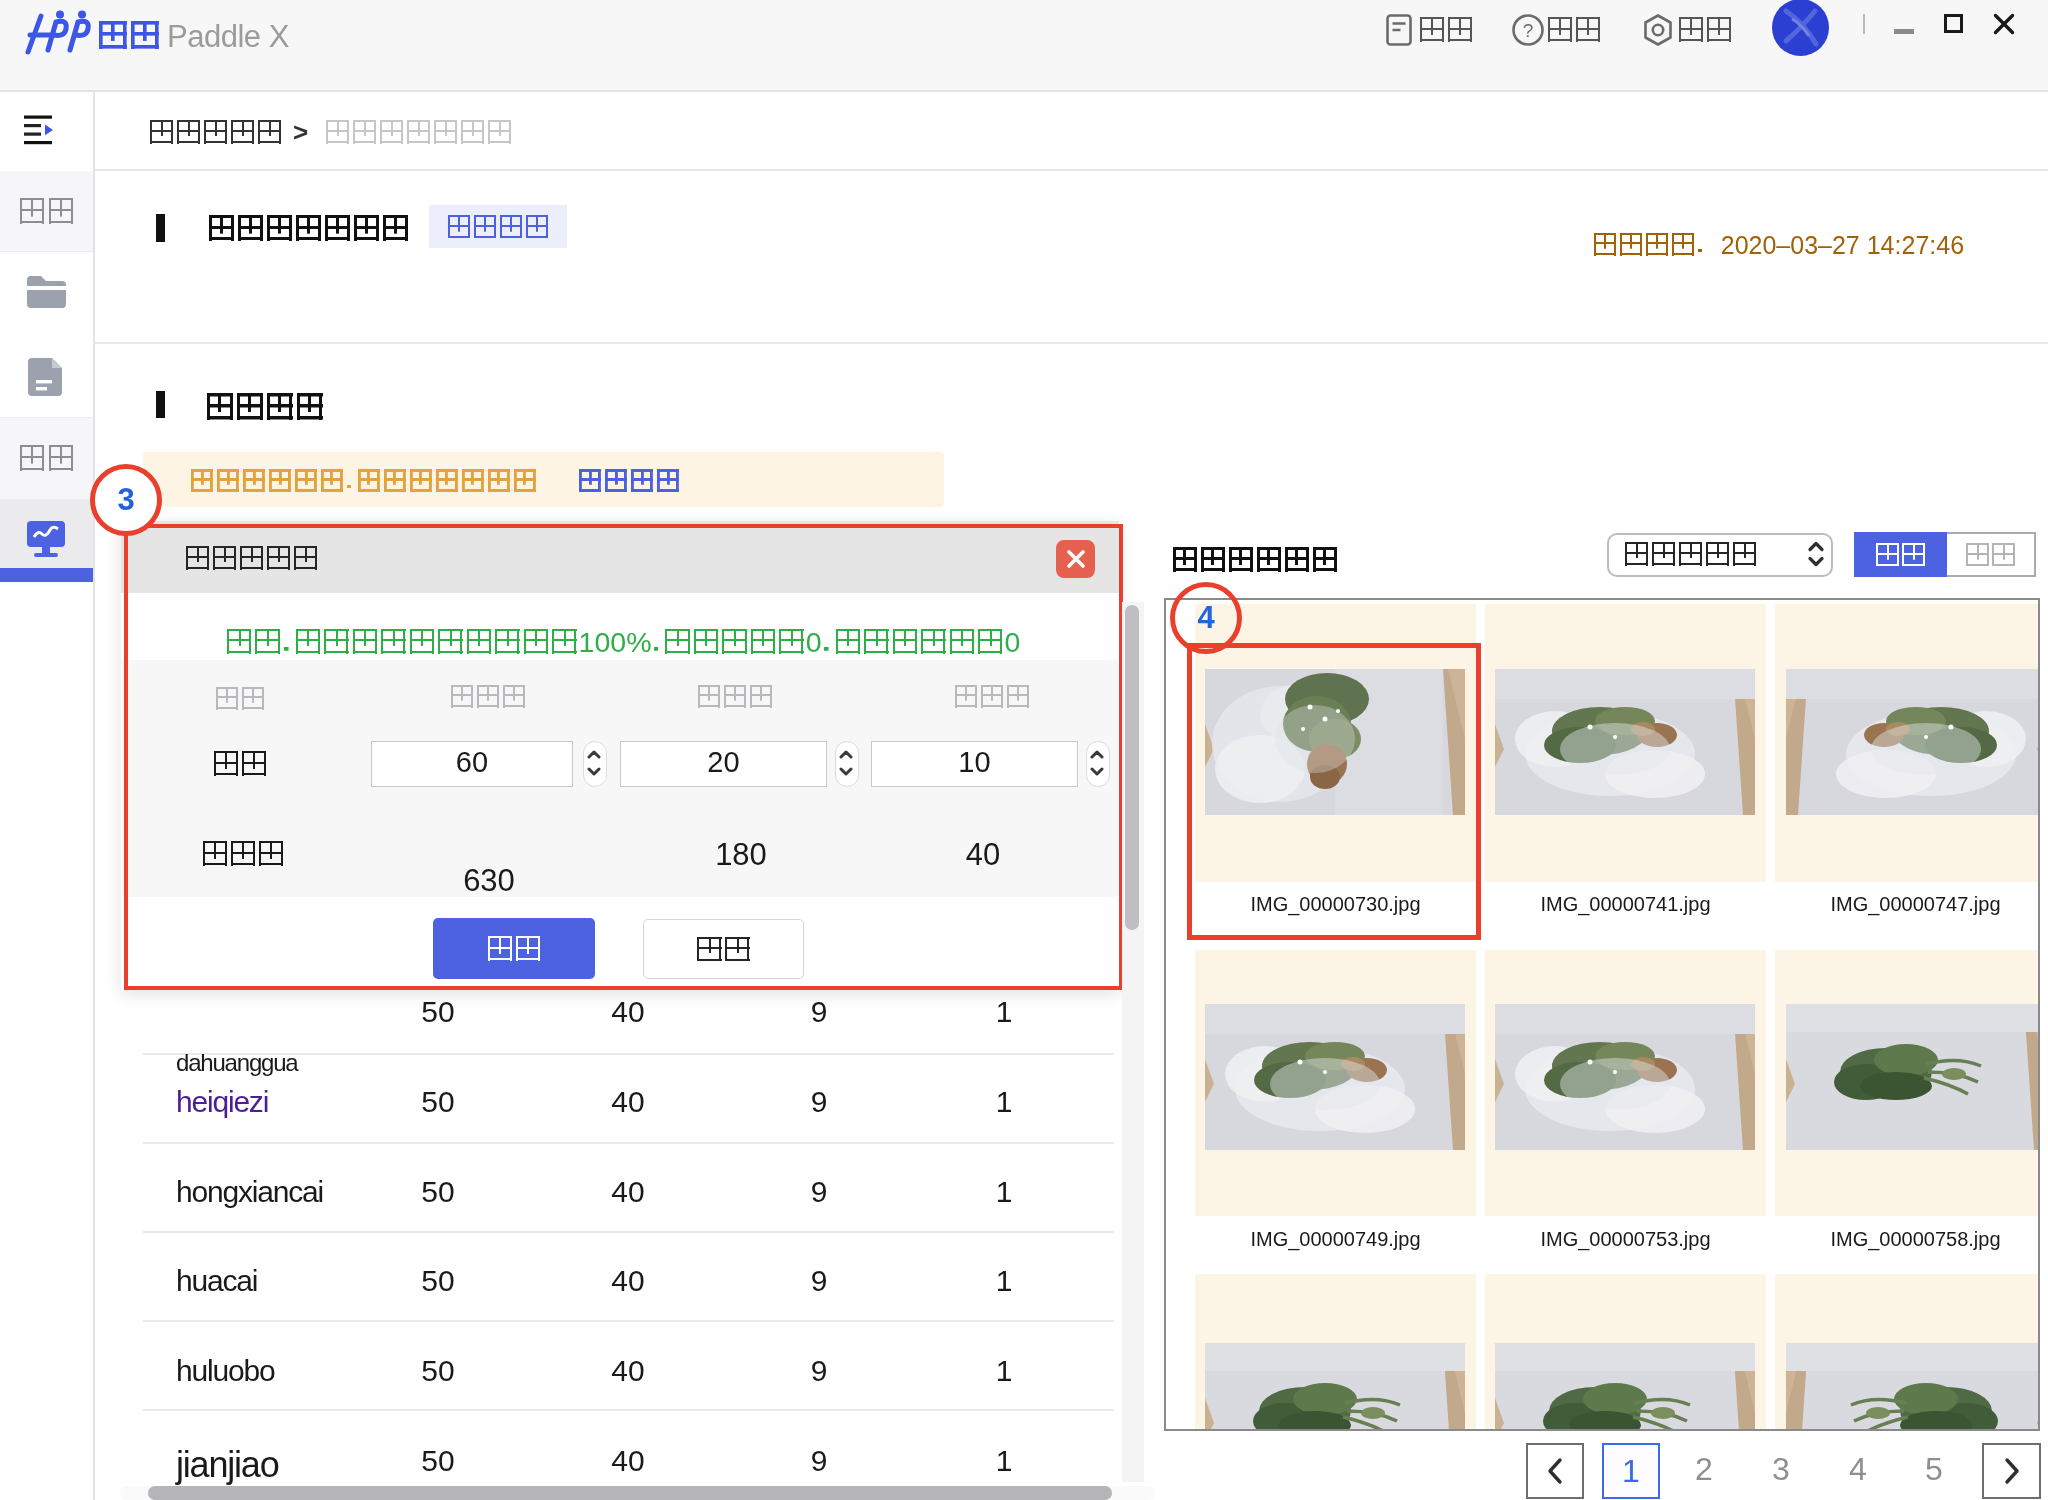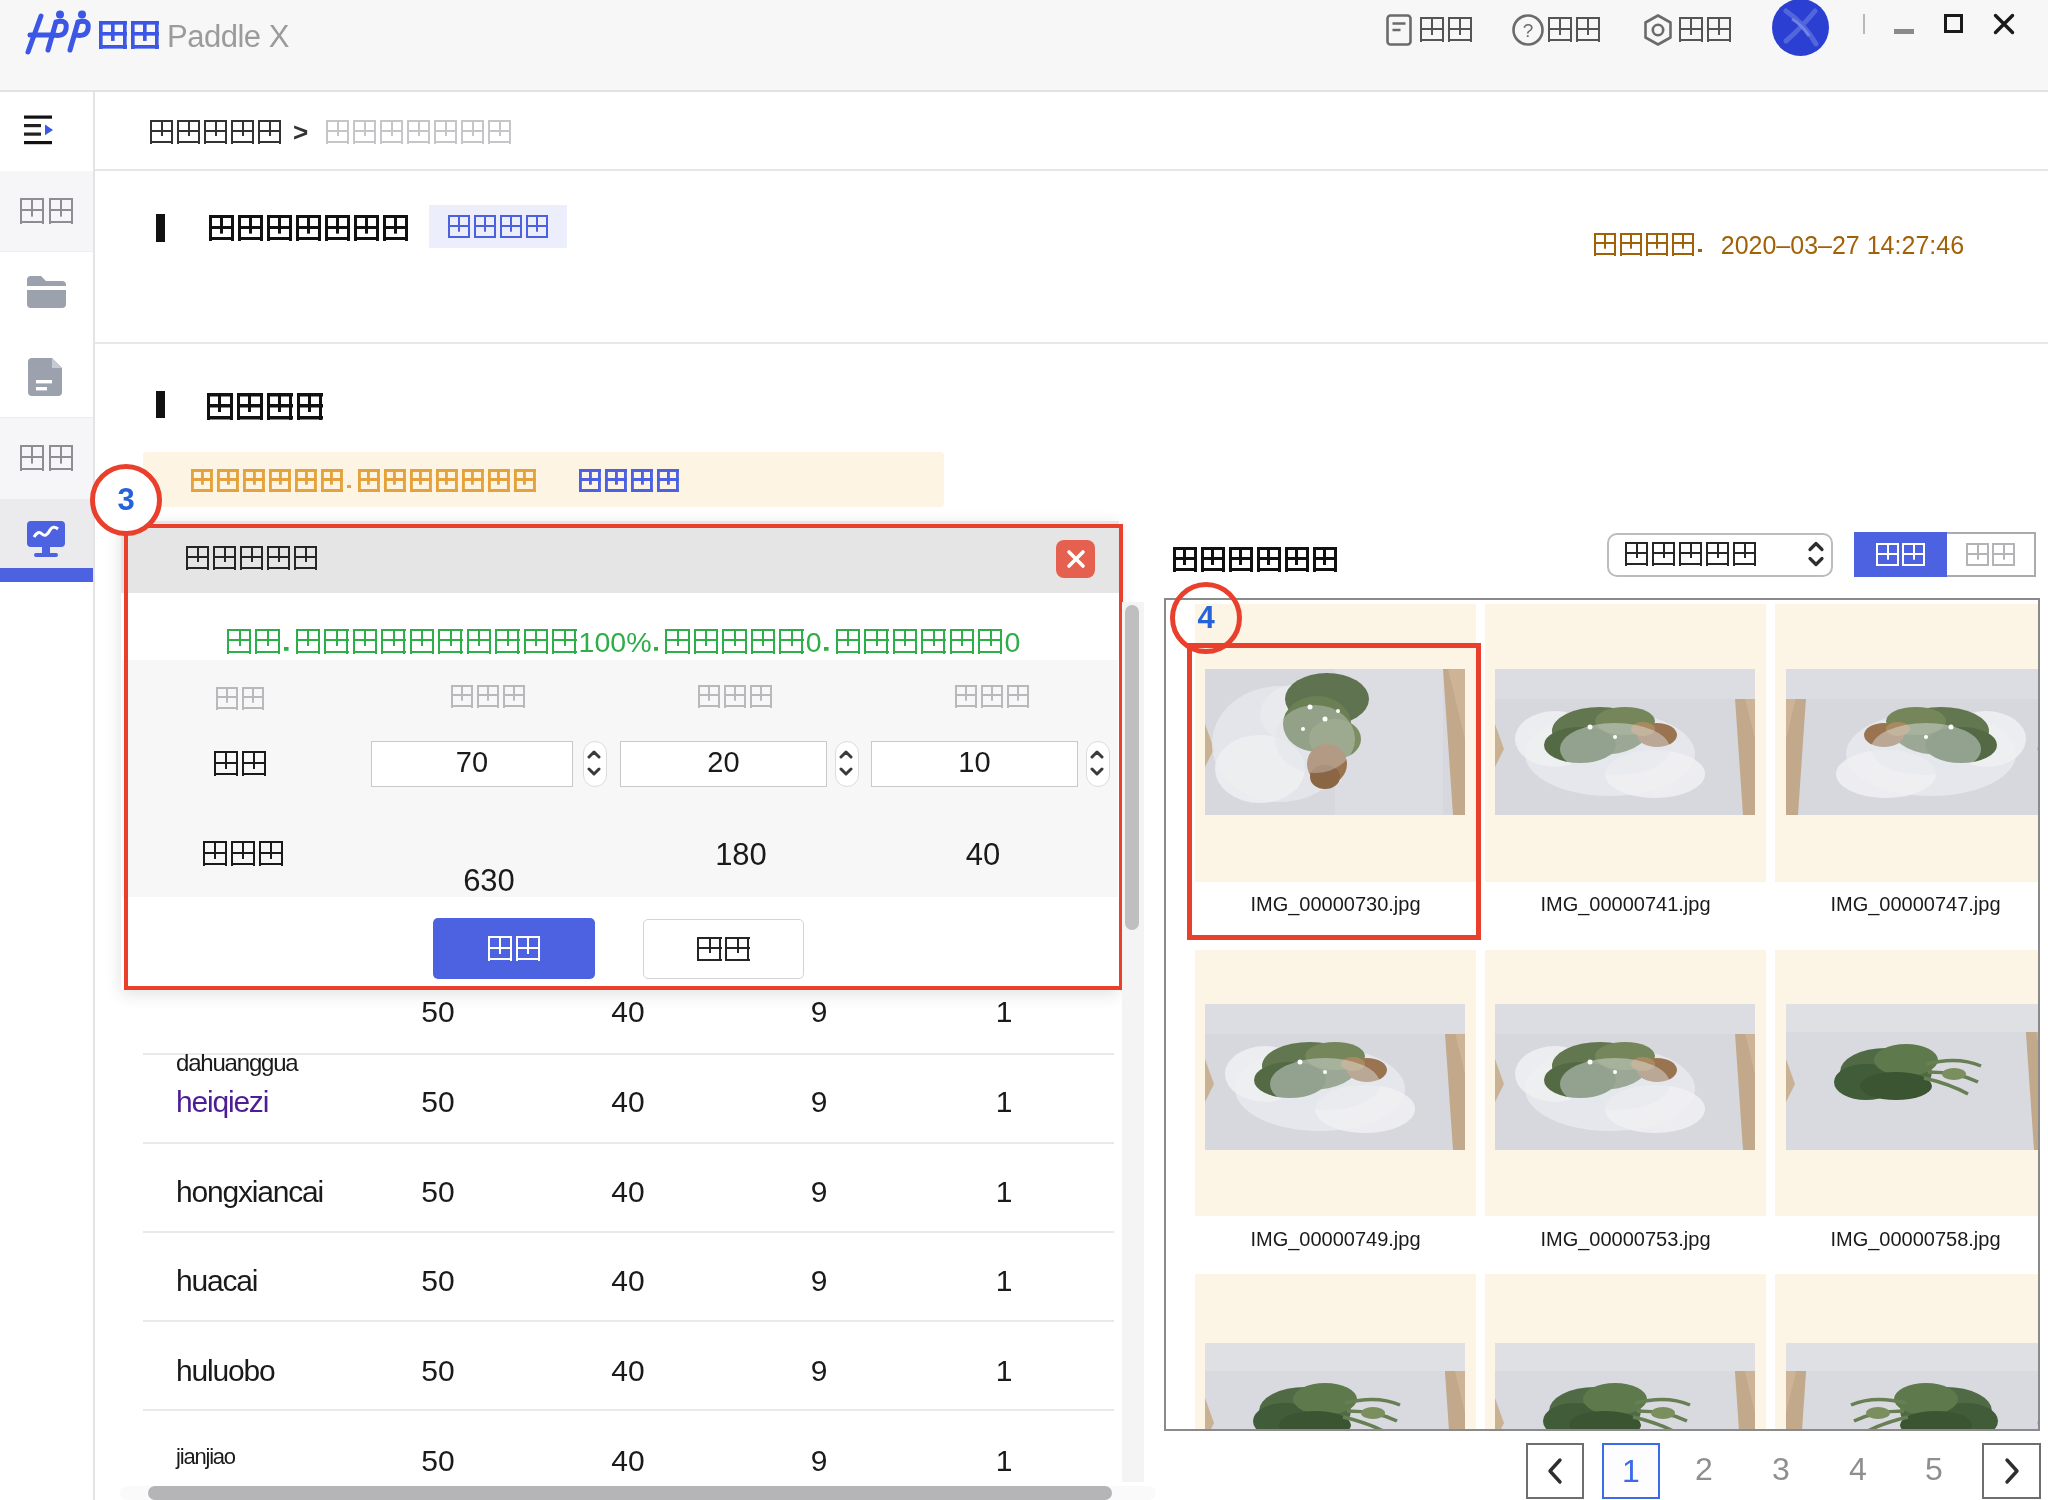--- a/index.html
+++ b/index.html
@@ -139,21 +139,21 @@
 <div class="abs" style="left:143px;top:1053px;width:971px;height:1.5px;background:#e9e9eb;"></div>
 <div class="abs" style="left:143px;top:1142px;width:971px;height:1.5px;background:#e9e9eb;"></div>
 <div class="abs" style="left:143px;top:1231px;width:971px;height:1.5px;background:#e9e9eb;"></div>
 <div class="abs" style="left:143px;top:1320px;width:971px;height:1.5px;background:#e9e9eb;"></div>
 <div class="abs" style="left:143px;top:1409px;width:971px;height:1.5px;background:#e9e9eb;"></div>
 <div class="abs" style="left:176px;top:1049px;font-size:24px;color:#1a1a1a;letter-spacing:-1.2px;">dahuanggua</div>
 <div class="abs" style="left:176px;top:1085px;font-size:30px;color:#4c1d95;letter-spacing:-1.2px;">heiqiezi</div>
 <div class="abs" style="left:176px;top:1175px;font-size:30px;color:#1a1a1a;letter-spacing:-1.2px;">hongxiancai</div>
 <div class="abs" style="left:176px;top:1264px;font-size:30px;color:#1a1a1a;letter-spacing:-1.2px;">huacai</div>
 <div class="abs" style="left:176px;top:1354px;font-size:30px;color:#1a1a1a;letter-spacing:-1.2px;">huluobo</div>
-<div class="abs" style="left:176px;top:1444px;font-size:22px;color:#1a1a1a;letter-spacing:-1.2px;">jianjiao</div>
+<div class="abs" style="left:176px;top:1444px;font-size:36px;color:#1a1a1a;letter-spacing:-1.2px;">jianjiao</div>
 <style>.tn{position:absolute;width:100px;text-align:center;font-size:30px;color:#1a1a1a;}</style>
 <div class="tn" style="left:388px;top:995px;">50</div>
 <div class="tn" style="left:578px;top:995px;">40</div>
 <div class="tn" style="left:769px;top:995px;">9</div>
 <div class="tn" style="left:954px;top:995px;">1</div>
 <div class="tn" style="left:388px;top:1085px;">50</div>
 <div class="tn" style="left:578px;top:1085px;">40</div>
 <div class="tn" style="left:769px;top:1085px;">9</div>
 <div class="tn" style="left:954px;top:1085px;">1</div>
 <div class="tn" style="left:388px;top:1175px;">50</div>
@@ -190,21 +190,21 @@
 <div class="abs" style="left:122px;top:660px;width:996px;height:237px;background:#f7f7f7;"></div>
 <style>.dl{position:absolute;width:200px;text-align:center;font-size:26px;color:#b9b9bd;}
 .dv{position:absolute;width:200px;text-align:center;font-size:28px;color:#1a1a1a;}
 .spin{position:absolute;width:22px;height:44px;background:#fff;border:1.5px solid #dcdcdc;border-radius:12px;}
 .inp{position:absolute;height:44px;background:#fff;border:1.5px solid #c9c9c9;text-align:center;font-size:29px;color:#1a1a1a;line-height:41px;}</style>
 <div class="dl" style="left:140px;top:684px;"><i class="h"></i><i class="h"></i></div>
 <div class="dl" style="left:388px;top:682px;"><i class="h"></i><i class="h"></i><i class="h"></i></div>
 <div class="dl" style="left:635px;top:682px;"><i class="h"></i><i class="h"></i><i class="h"></i></div>
 <div class="dl" style="left:892px;top:682px;"><i class="h"></i><i class="h"></i><i class="h"></i></div>
 <div class="dv" style="left:140px;top:749px;"><i class="h"></i><i class="h"></i></div>
-<div class="inp" style="left:371px;top:741px;width:200px;">70</div>
+<div class="inp" style="left:371px;top:741px;width:200px;">60</div>
 <div class="inp" style="left:620px;top:741px;width:205px;">20</div>
 <div class="inp" style="left:871px;top:741px;width:205px;">10</div>
 <div class="spin" style="left:583px;top:741px;"></div>
 <div class="spin" style="left:835px;top:741px;"></div>
 <div class="spin" style="left:1086px;top:741px;"></div>
 <svg class="abs" style="left:586px;top:748px;" width="16" height="30" viewBox="0 0 16 30">
     <path d="M3 9 L8 4 L13 9 M3 21 L8 26 L13 21" stroke="#3a3a3a" stroke-width="3" fill="none" stroke-linecap="round" stroke-linejoin="round"></path>
   </svg>
 <svg class="abs" style="left:838px;top:748px;" width="16" height="30" viewBox="0 0 16 30">
     <path d="M3 9 L8 4 L13 9 M3 21 L8 26 L13 21" stroke="#3a3a3a" stroke-width="3" fill="none" stroke-linecap="round" stroke-linejoin="round"></path>

